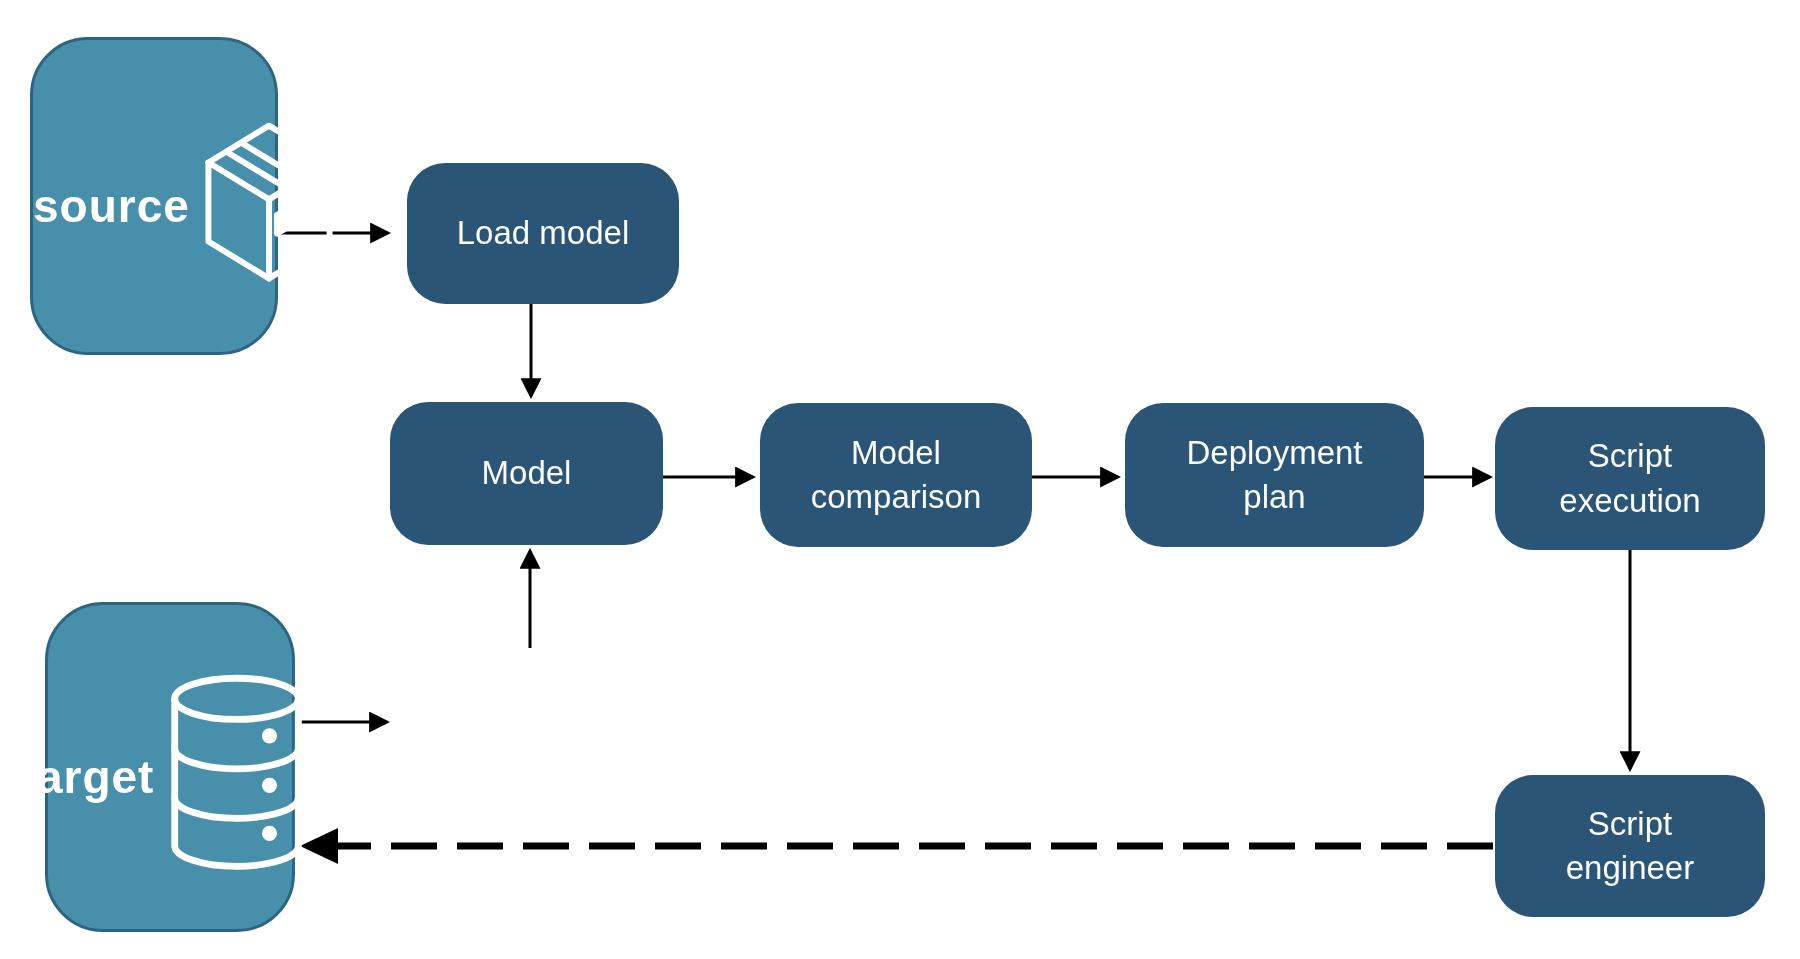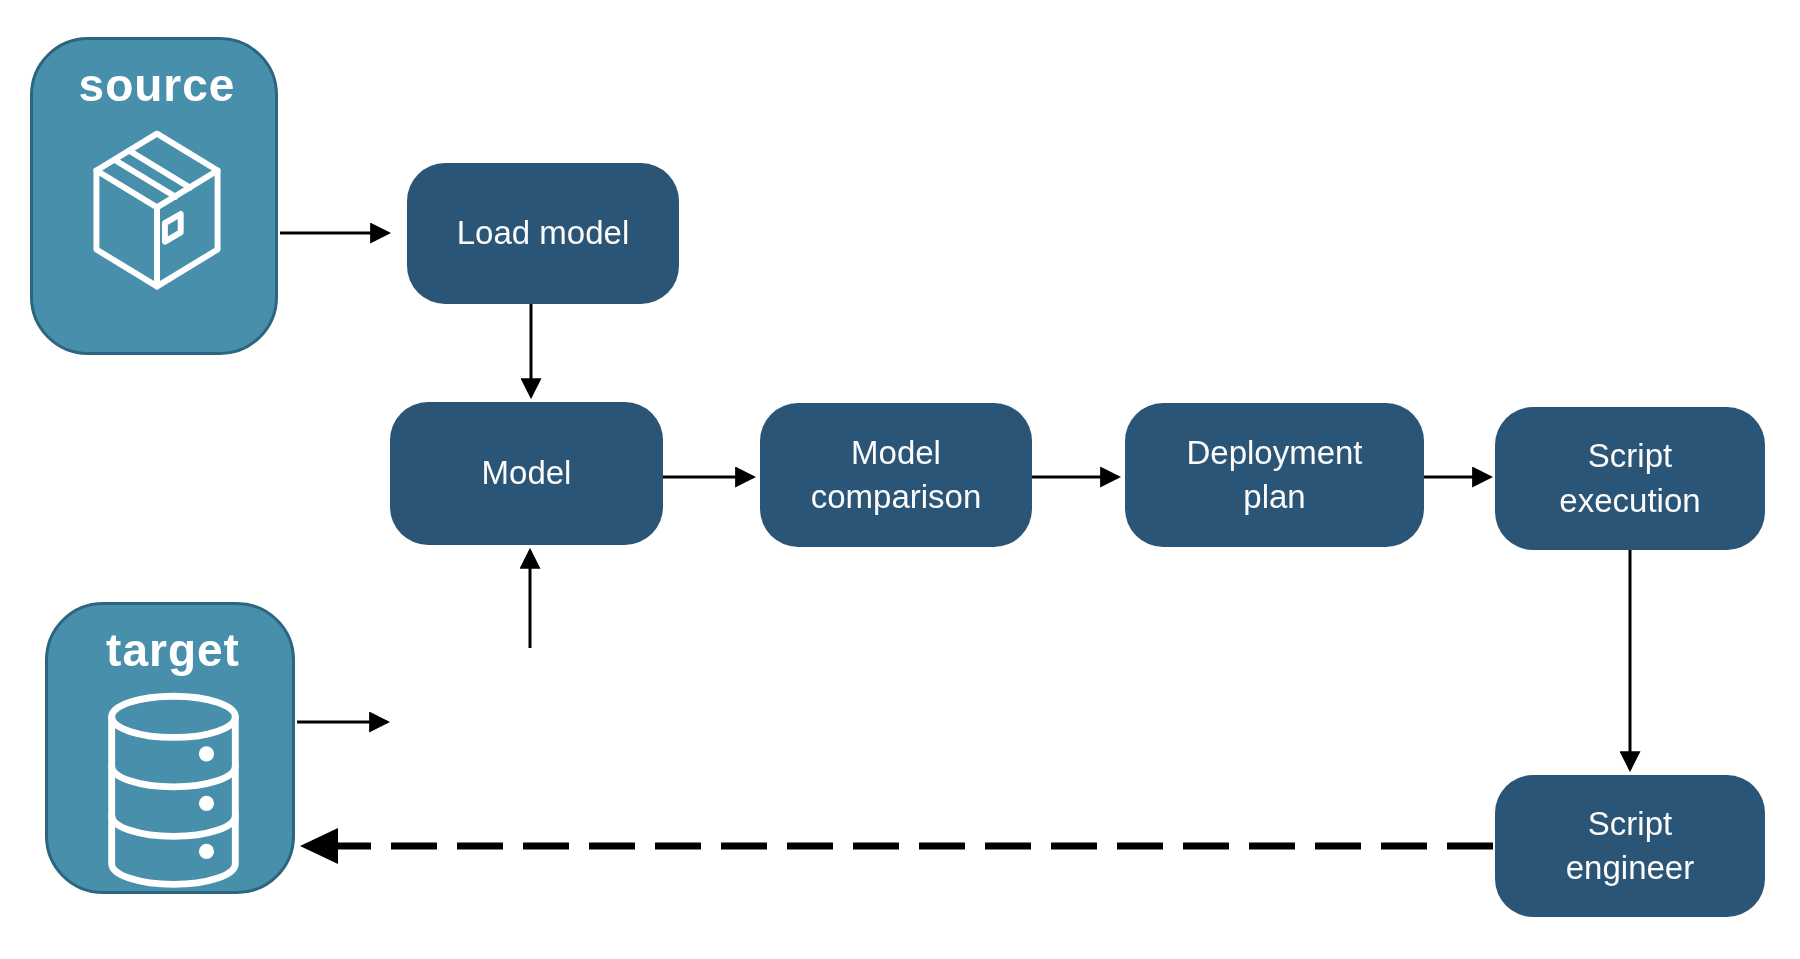--- a/index.html
+++ b/index.html
@@ -21,24 +21,23 @@
   .edge-dashed { stroke-width: 7; stroke-dasharray: 46 20; fill: none; }
   .arrowhead-fill { fill: var(--arrow-color, #000000); stroke: none; }
 
   .container-box {
     position: absolute;
     background: var(--container-fill, #488fab);
     border: 3px solid var(--container-border, #2c657f);
     border-radius: 58px;
     box-sizing: border-box;
     display: flex;
-    flex-direction: column;
+    flex-direction: row;
     align-items: center;
     color: var(--label-text, #ffffff);
-    padding-left: 6px;
   }
   .container-label {
     font-weight: bold;
     font-size: 46px;
     margin-top: 20px;
     letter-spacing: 1px;
     line-height: 1.1;
   }
   .container-icon { margin-top: 12px; }
   .container-icon svg { display: block; }
@@ -96,21 +95,21 @@
         <path class="icon-stroke" stroke-width="4.5" d="M60,8 L14,36 L60,64 L106,36 Z"></path>
         <path class="icon-stroke" stroke-width="4.5" d="M14,36 L14,96 L60,124 L60,64"></path>
         <path class="icon-stroke" stroke-width="4.5" d="M106,36 L106,96 L60,124"></path>
         <path class="icon-stroke" stroke-width="4.5" d="M39,21 L85,49"></path>
         <path class="icon-stroke" stroke-width="4.5" d="M28,28 L74,56"></path>
         <path class="icon-stroke" stroke-width="4.5" d="M66,76 L78,69 L78,83 L66,90 Z"></path>
       </svg>
     </div>
   </div>
 
-  <div class="container-box" style="left:45px; top:602px; width:250px; height:292px;">
+  <div class="container-box" style="left:45px; top:602px; width:250px; height:330px;justify-content:center;">
     <div class="container-label">target</div>
     <div class="container-icon">
       <svg width="165" height="206" viewBox="0 0 120 150" xmlns="http://www.w3.org/2000/svg">
         <ellipse class="icon-stroke" stroke-width="5" cx="60" cy="21" rx="45" ry="15"></ellipse>
         <path class="icon-stroke" stroke-width="5" d="M15,21 L15,128 A45 15 0 0 0 105,128 L105,21"></path>
         <path class="icon-stroke" stroke-width="5" d="M15,57 A45 15 0 0 0 105,57"></path>
         <path class="icon-stroke" stroke-width="5" d="M15,93 A45 15 0 0 0 105,93"></path>
         <circle cx="84" cy="48" r="5.5" fill="#ffffff"></circle>
         <circle cx="84" cy="84" r="5.5" fill="#ffffff"></circle>
         <circle cx="84" cy="119" r="5.5" fill="#ffffff"></circle>

